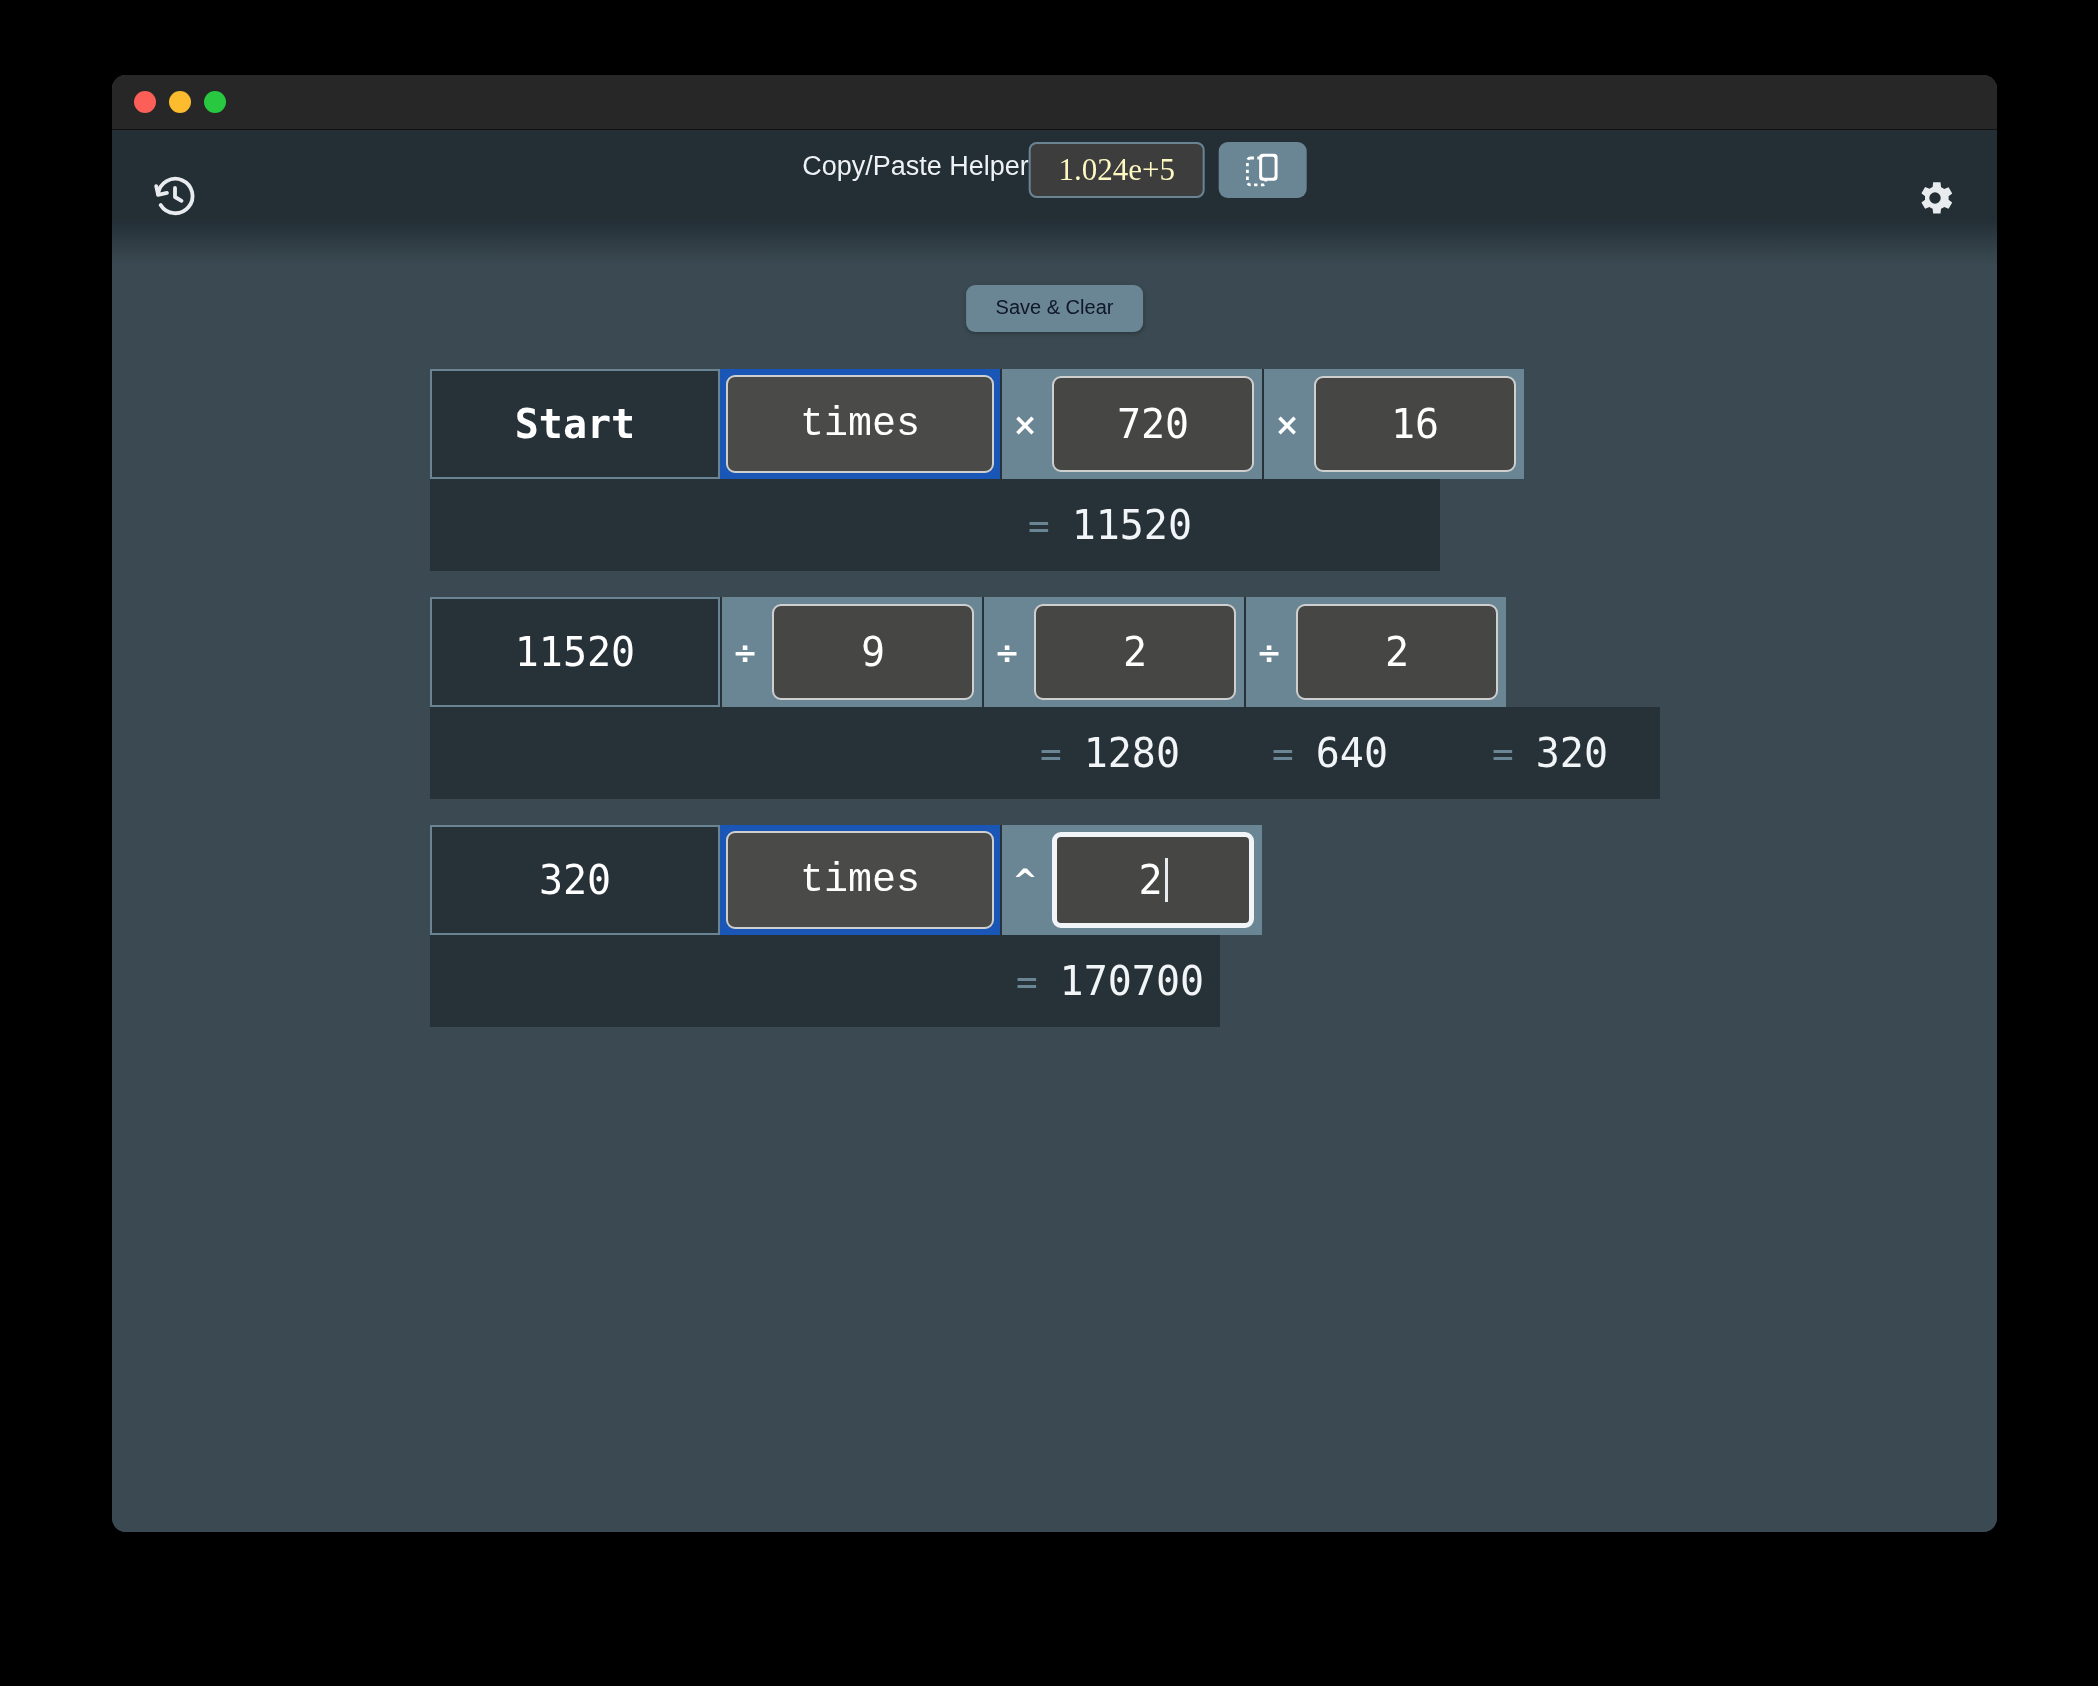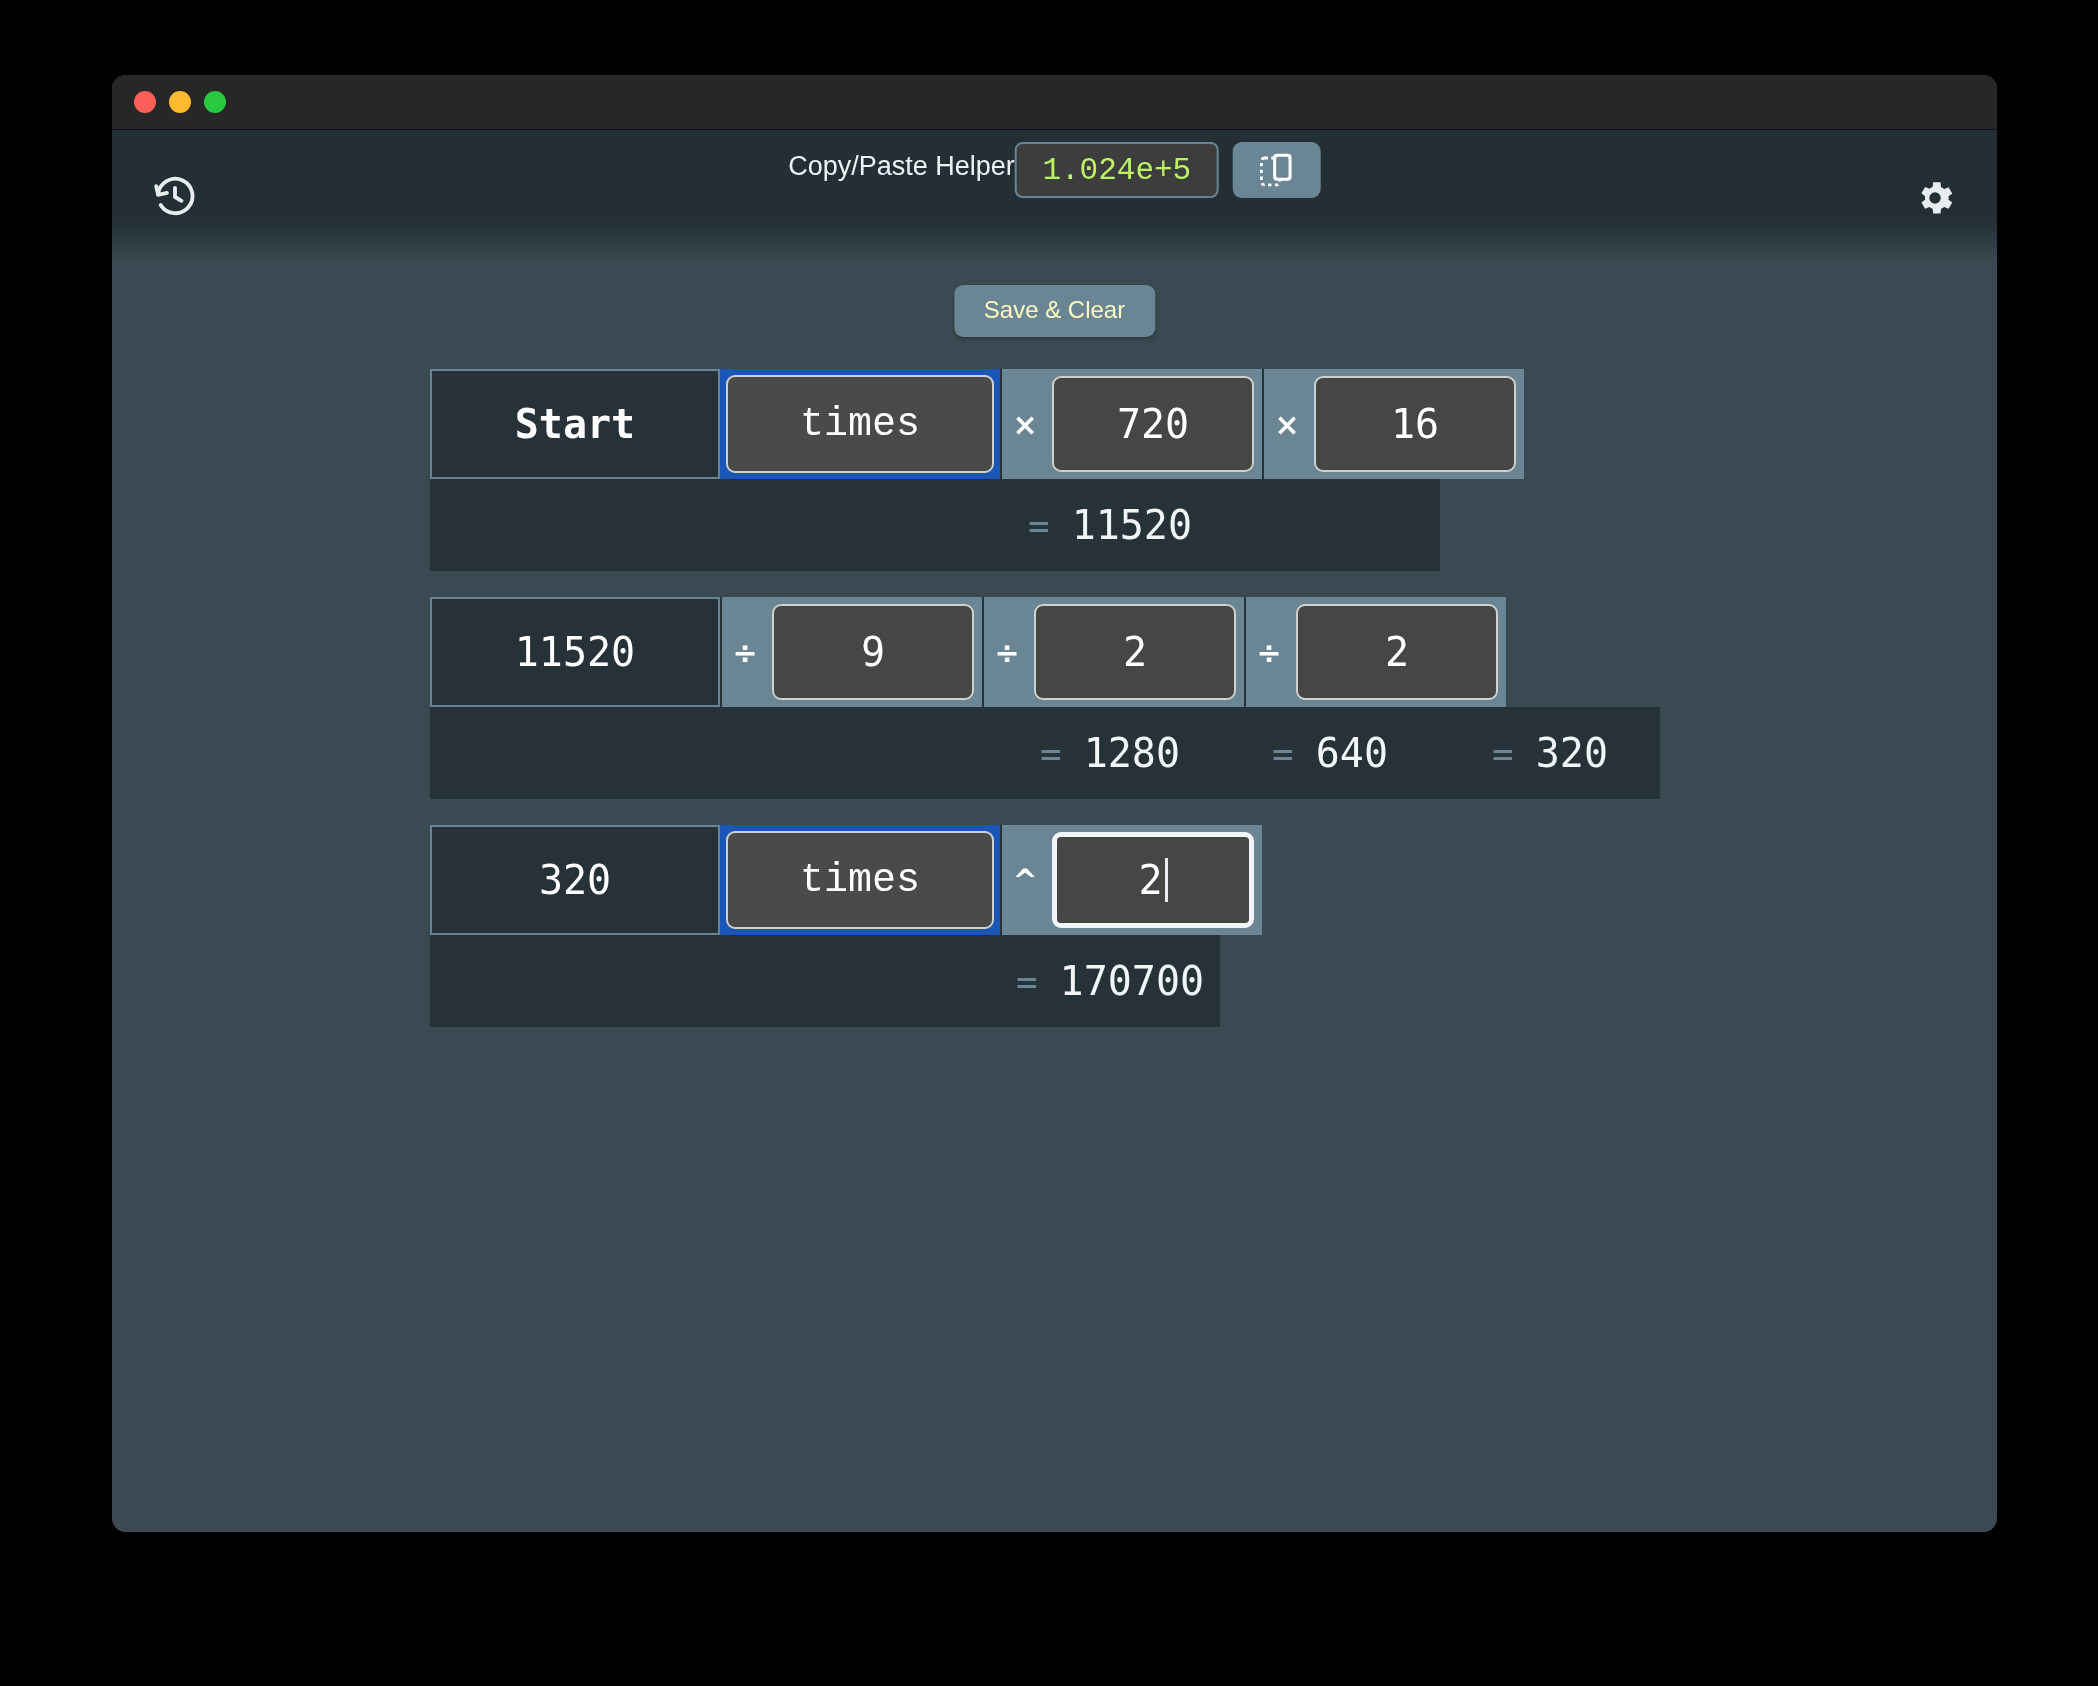--- a/index.html
+++ b/index.html
@@ -61,27 +61,27 @@
     position: absolute; left: 50%; transform: translateX(-50%);
     top: 12px;
     display: flex; flex-direction: row; align-items: center;
   }
   #cp-label {
     font-size: 27px; color: #eef2f4; margin-bottom: 7px;
     font-family: "Liberation Sans", sans-serif;
   }
   #cp-row { display: flex; align-items: center; gap: 14px; }
   #cp-value {
-    width: 204px; height: 56px;
+    width: 176px; height: 56px;
     background: #3d3d3d;
     border: 2px solid #6a8494;
     border-radius: 8px;
     display: flex; align-items: center; justify-content: center;
-    color: #bef264; font-size: 31px;
-    font-family: Liberation Mono, monospace;
+    color: #fef9c3; font-size: 31px;
+    font-family: Liberation Serif, serif;
   }
   #cp-copy {
     width: 88px; height: 56px;
     background: #6a8593;
     border-radius: 9px;
     display: flex; align-items: center; justify-content: center;
     cursor: pointer;
   }
 
   
@@ -91,21 +91,21 @@
     background: #3b4a52;
   }
 
   #save-clear {
     position: absolute;
     left: 50%; transform: translateX(-50%);
     top: 20px;
     padding: 11px 30px 13px;
     background: #6a8593;
     border-radius: 9px;
-    color: #fef9c3; font-size: 24px;
+    color: #0f172a; font-size: 20px;
     cursor: pointer;
     box-shadow: 0 2px 4px rgba(0,0,0,.25);
   }
 
   #rows { position: absolute; left: 318px; top: 104px; }
 
   .calc-row { margin-bottom: 26px; }
 
   .op-line { display: flex; align-items: stretch; }
 

